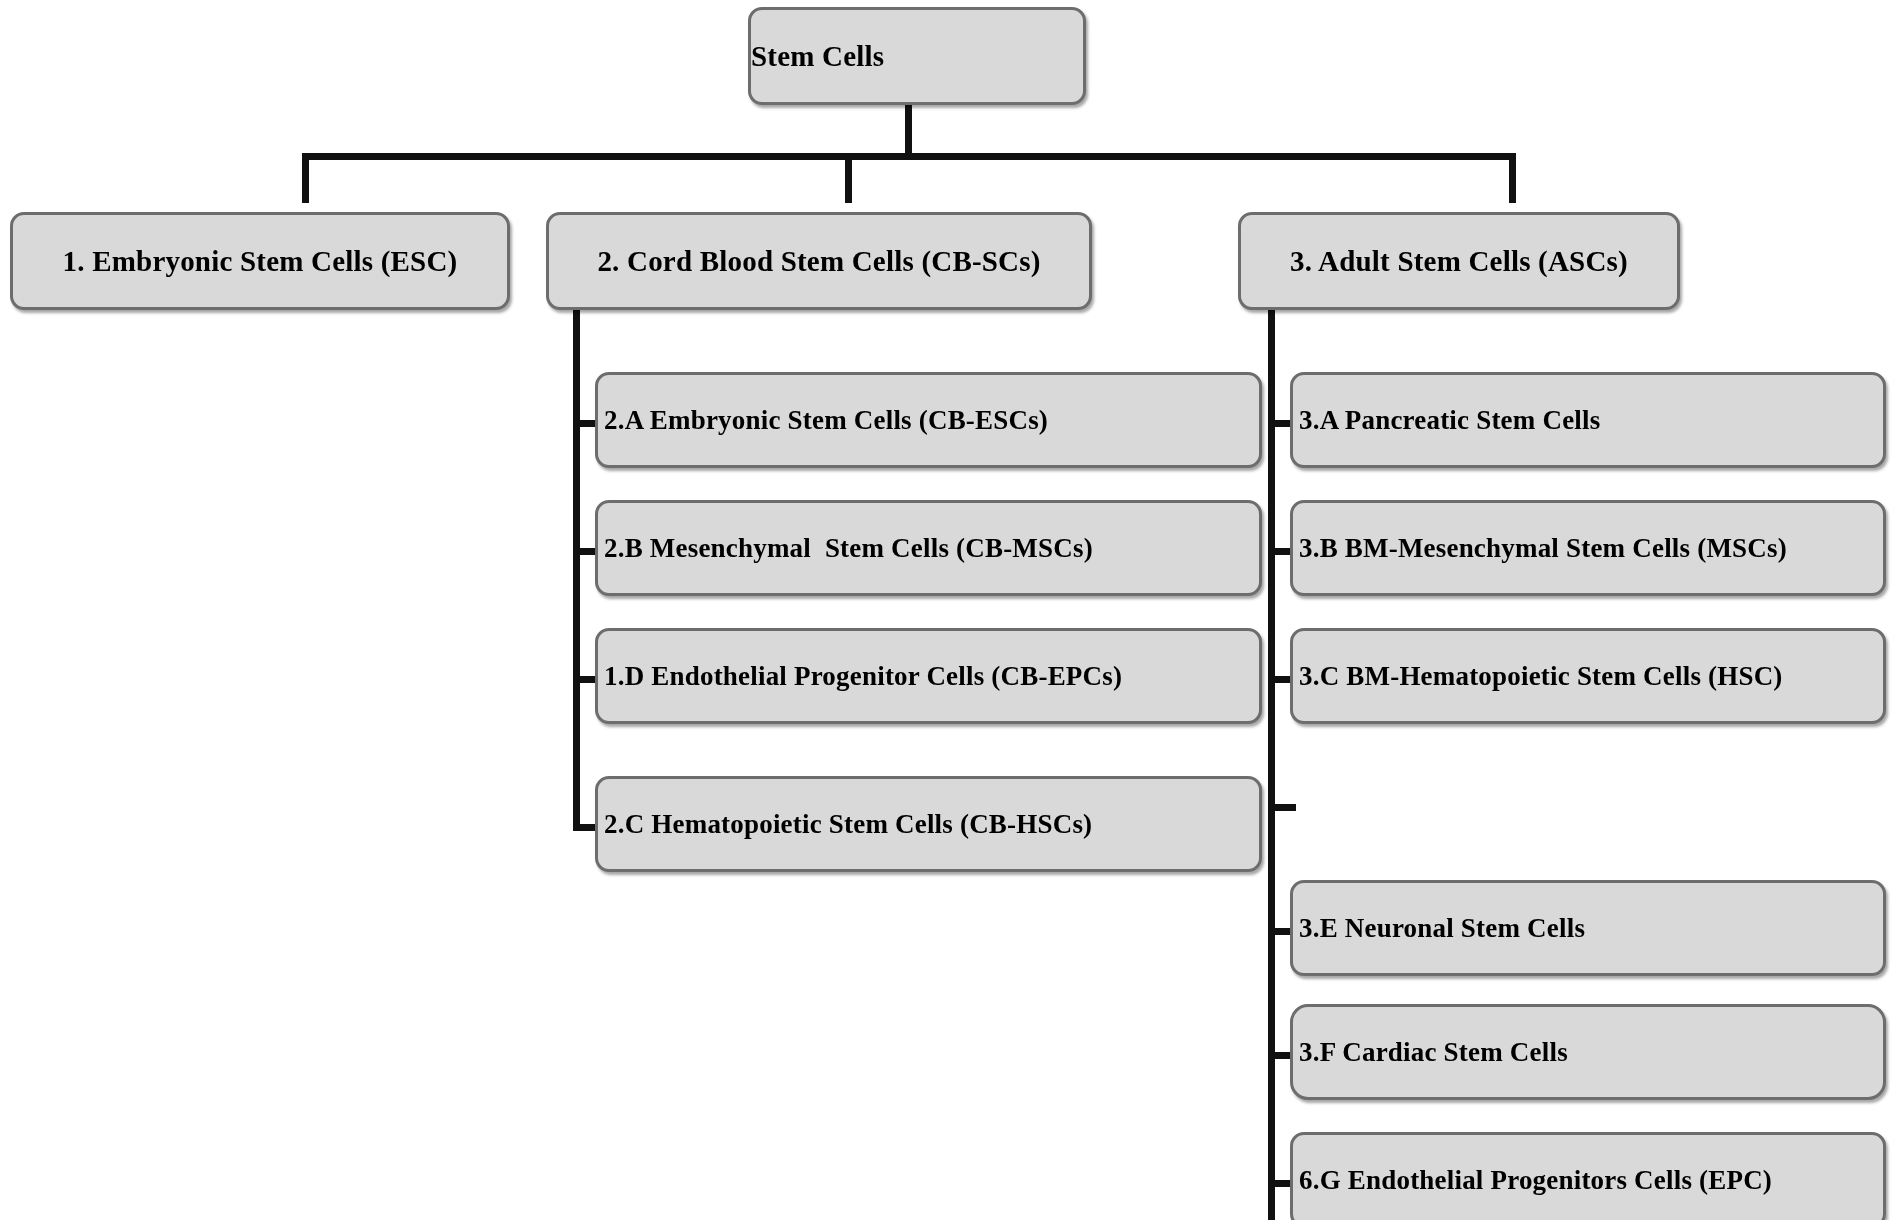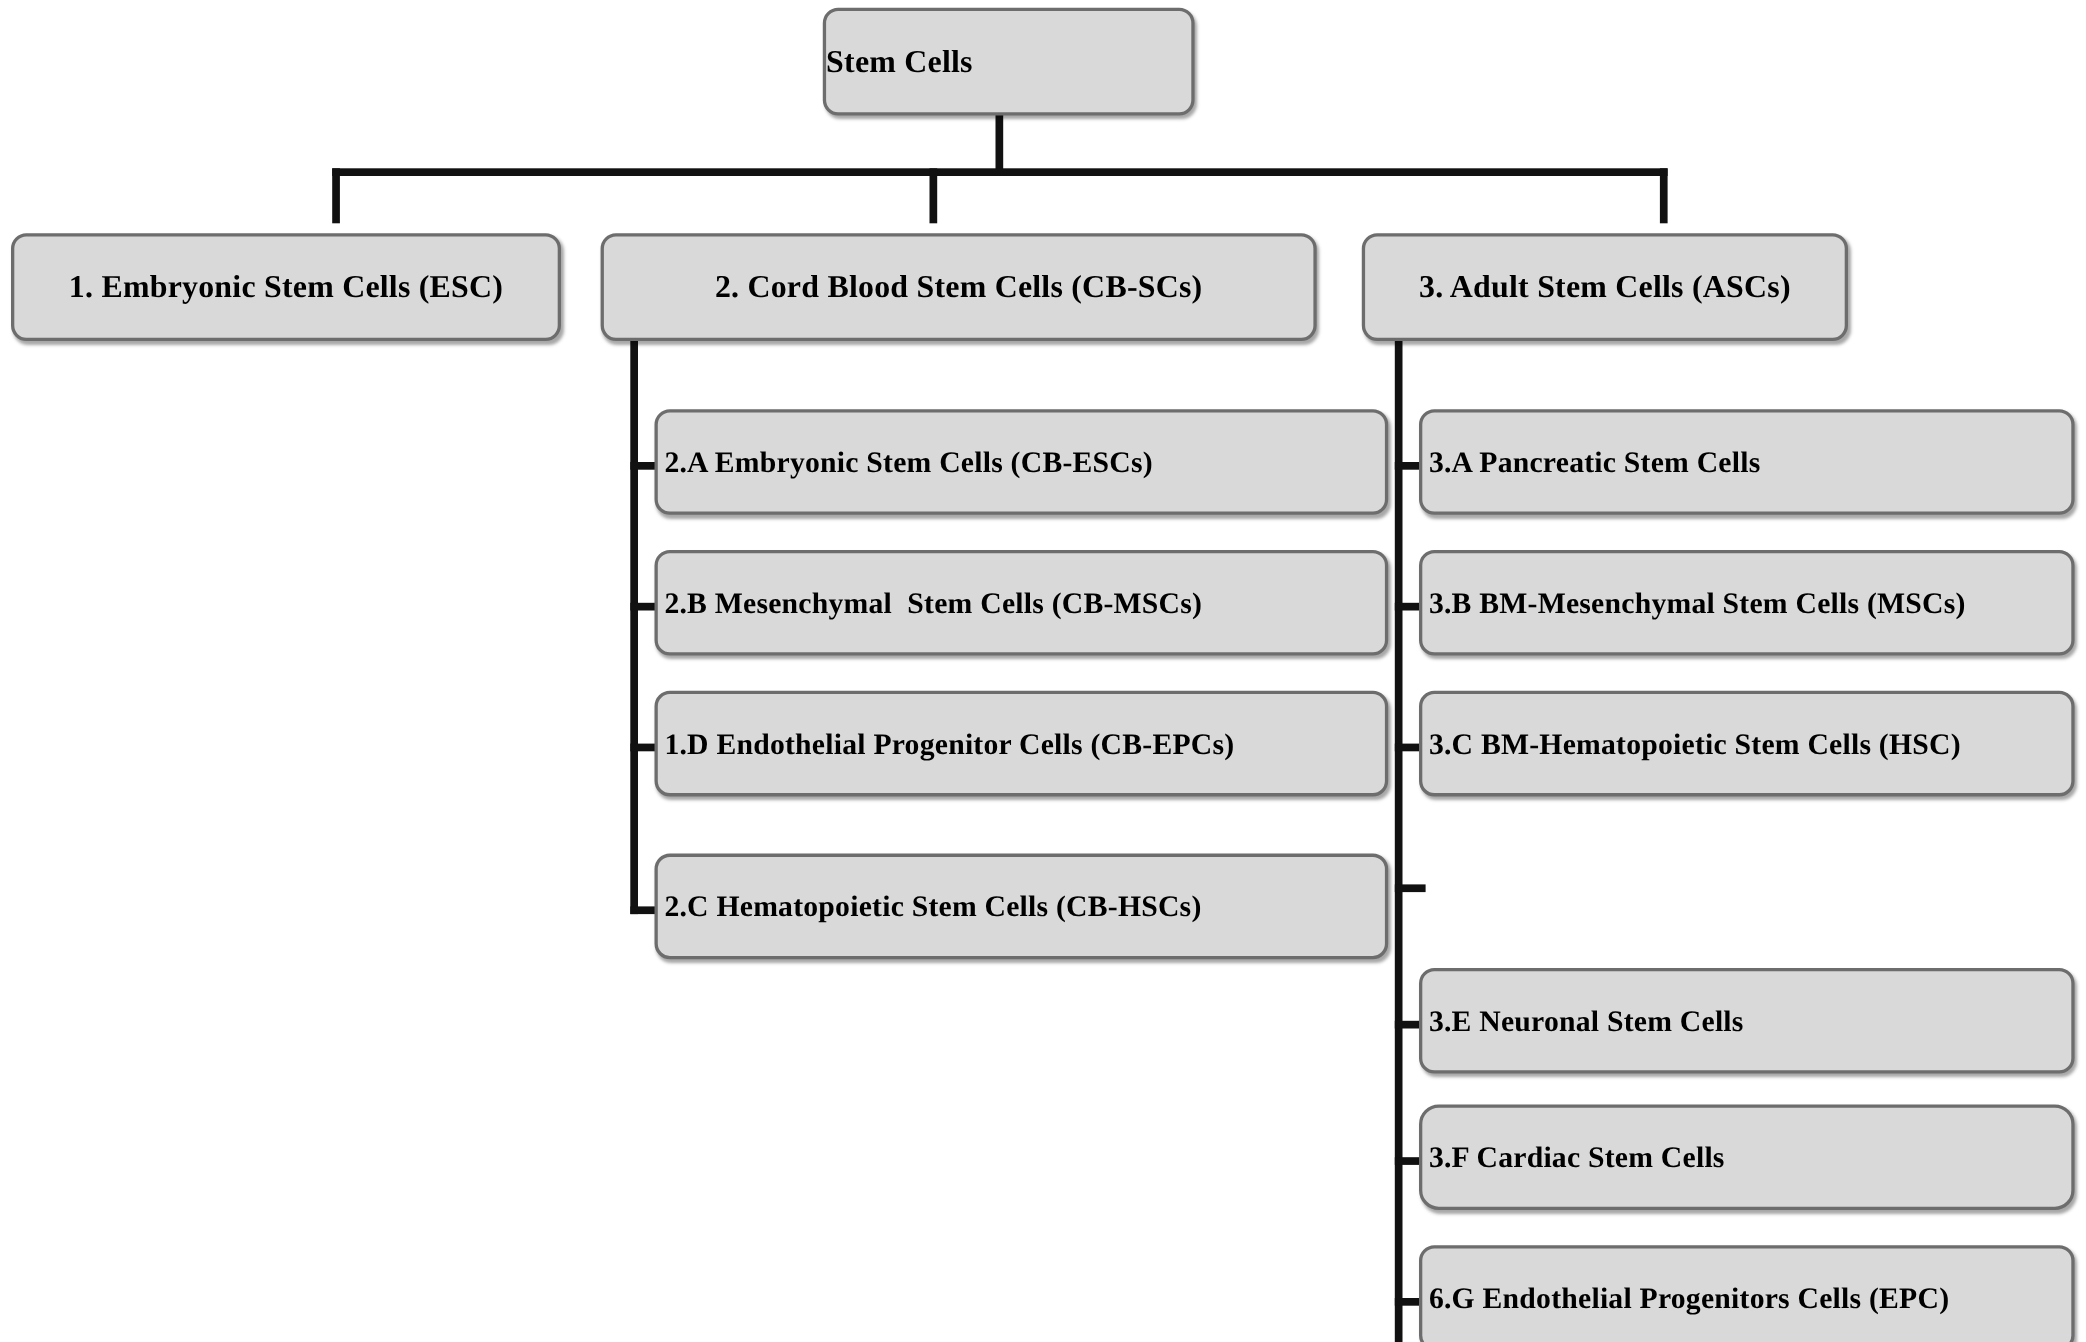--- a/index.html
+++ b/index.html
@@ -59,21 +59,21 @@
   
   .node-l2 {
     top: 200px;
     height: 98px;
     justify-content: center;
     font-size: 29px;
     margin-top: 12px;
   }
   .node-l2 .label { text-align: center; }
   .node-esc  { left: 10px;   width: 500px; }
-  .node-cbsc { left: 546px;  width: 651px; }
+  .node-cbsc { left: 546px;  width: 546px; }
   .node-asc  { left: 1238px; width: 442px; }
 
   
   .node-l3 {
     height: 96px;
     padding-left: 6px;
     font-size: 27px;
   }
   .node-l3 .label { text-align: left; }
   .col-cb  { left: 595px;  width: 667px; }

